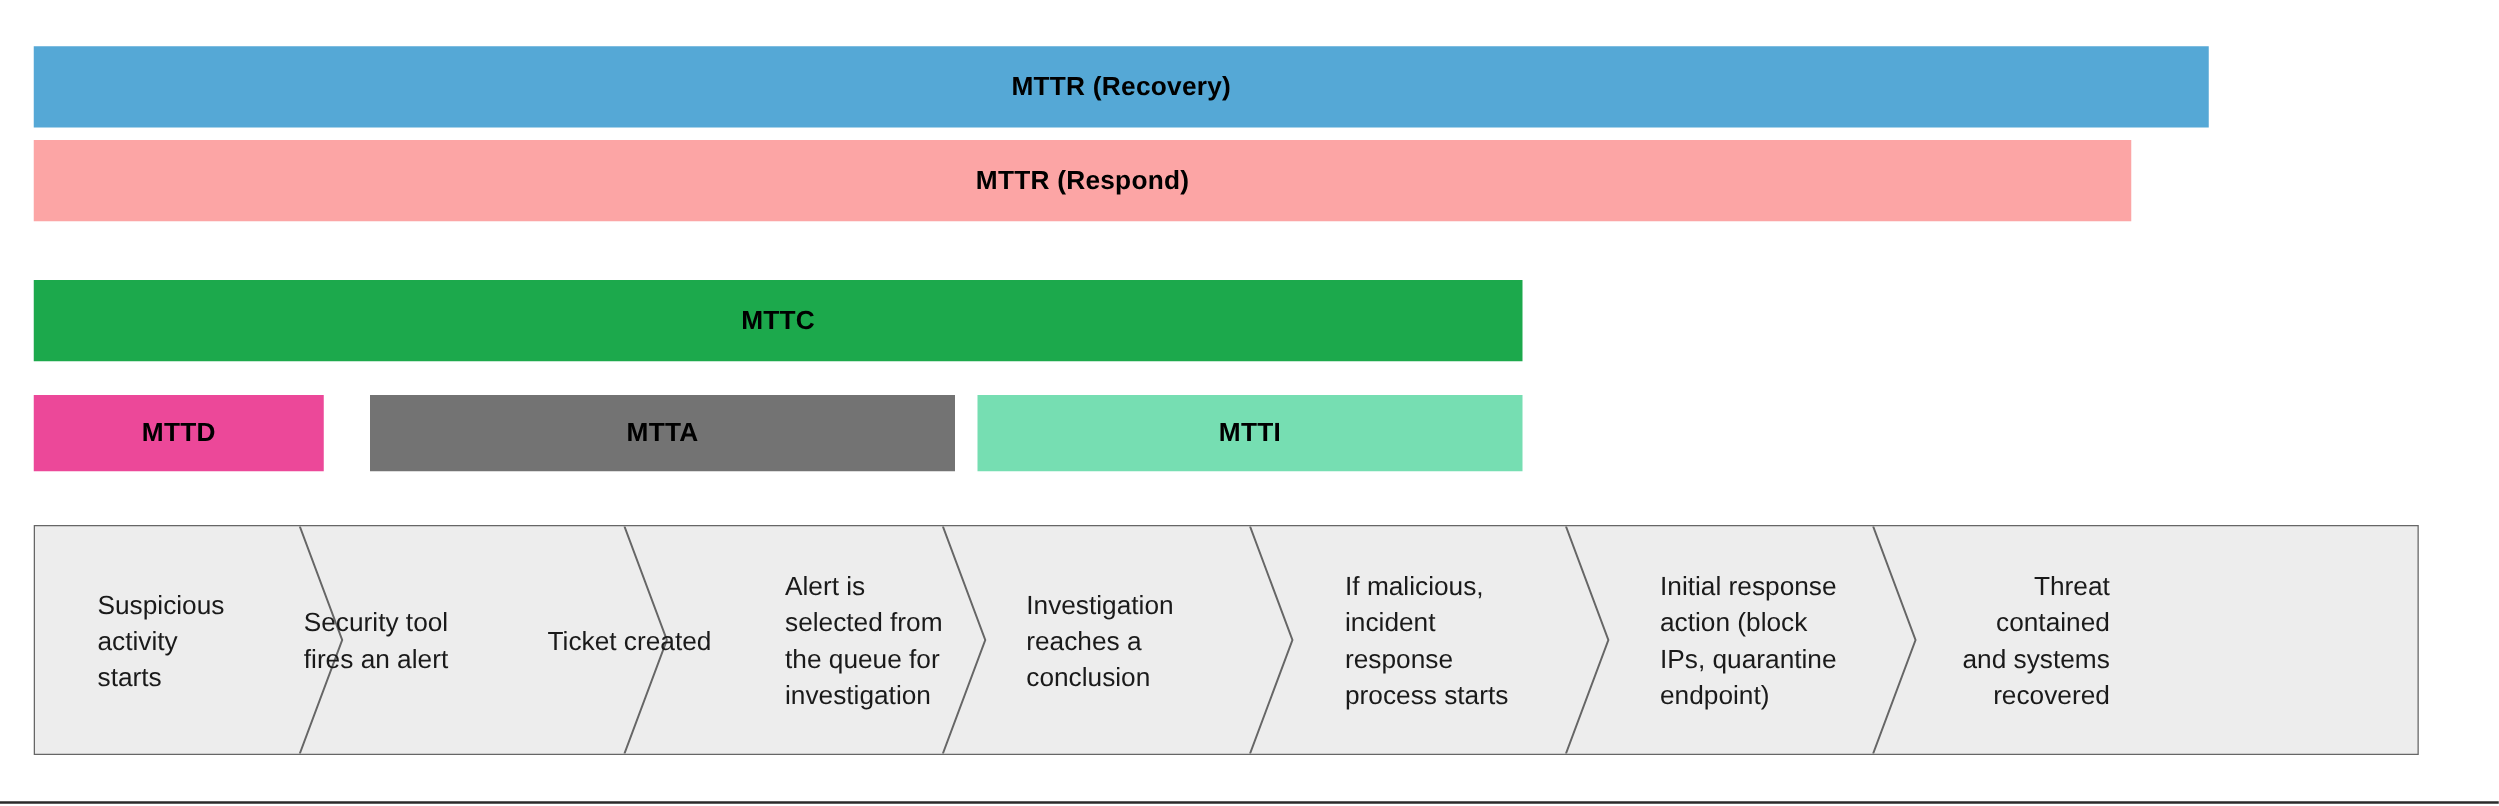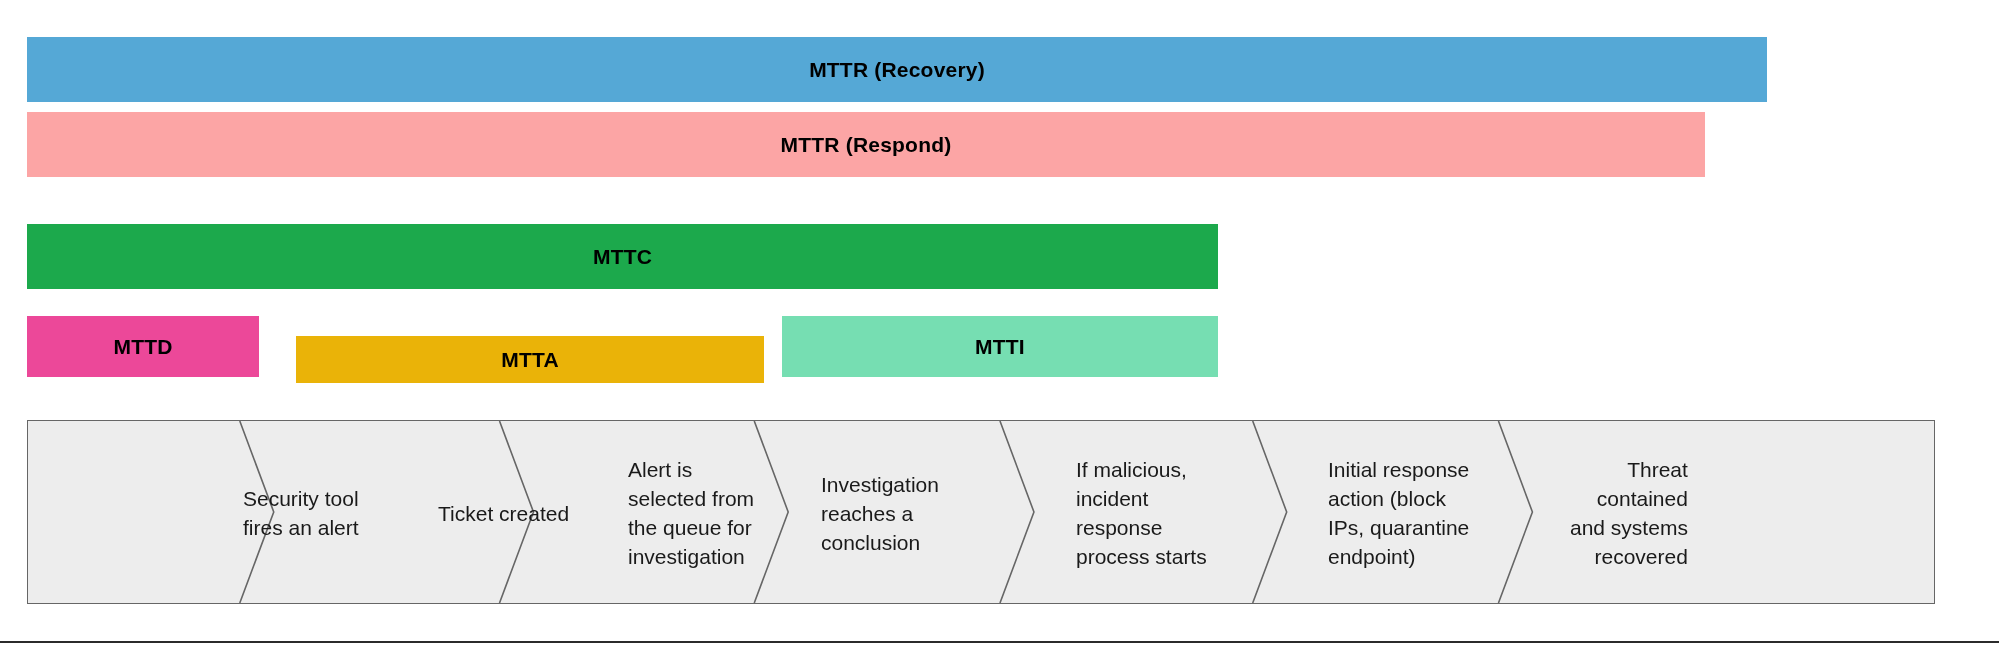--- a/index.html
+++ b/index.html
@@ -98,37 +98,42 @@
   </div>
   <div class="metric-bar" style="left: 27px; top: 112px; width: 1678px; height: 65px; background: #fca5a5;">
     <span class="metric-label">MTTR (Respond)</span>
   </div>
   <div class="metric-bar" style="left: 27px; top: 224px; width: 1191px; height: 65px; background: rgb(28, 169, 76);">
     <span class="metric-label">MTTC</span>
   </div>
   <div class="metric-bar" style="left: 27px; top: 316px; width: 232px; height: 61px; background: #ec4899;">
     <span class="metric-label">MTTD</span>
   </div>
-  <div class="metric-bar" style="left: 296px; top: 316px; width: 468px; height: 47px; background: #eab308; margin-top: 20px;">
+  <div class="metric-bar" style="left: 296px; top: 316px; width: 468px; height: 61px; background: #737373;">
     <span class="metric-label">MTTA</span>
   </div>
   <div class="metric-bar" style="left: 782px; top: 316px; width: 436px; height: 61px; background: rgb(118, 222, 178);">
     <span class="metric-label">MTTI</span>
   </div>
 
   <div id="flow-strip" style="left: 27px; top: 420px; width: 1908px; height: 184px; background: rgb(237, 237, 237); border-color: rgb(102, 102, 102);">
     <svg id="flow-svg" viewBox="0 0 1908 184" preserveAspectRatio="none" xmlns="http://www.w3.org/2000/svg">
         <polyline points="212,0 246,92 212,184" fill="none" stroke="#666666" stroke-width="1.6"></polyline>
         <polyline points="472,0 506,92 472,184" fill="none" stroke="#666666" stroke-width="1.6"></polyline>
         <polyline points="727,0 761,92 727,184" fill="none" stroke="#666666" stroke-width="1.6"></polyline>
         <polyline points="973,0 1007,92 973,184" fill="none" stroke="#666666" stroke-width="1.6"></polyline>
         <polyline points="1226,0 1260,92 1226,184" fill="none" stroke="#666666" stroke-width="1.6"></polyline>
         <polyline points="1472,0 1506,92 1472,184" fill="none" stroke="#666666" stroke-width="1.6"></polyline>
       </svg>
 
+    <div class="flow-step" style="left: 50px; width: 170px;">
+      <span class="step-text">Suspicious
+activity
+starts</span>
+    </div>
     <div class="flow-step" style="left: 215px; width: 215px;">
       <span class="step-text">Security tool
 fires an alert</span>
     </div>
     <div class="flow-step" style="left: 600px; width: 215px;">
       <span class="step-text">Alert is
 selected from
 the queue for
 investigation</span>
     </div>

